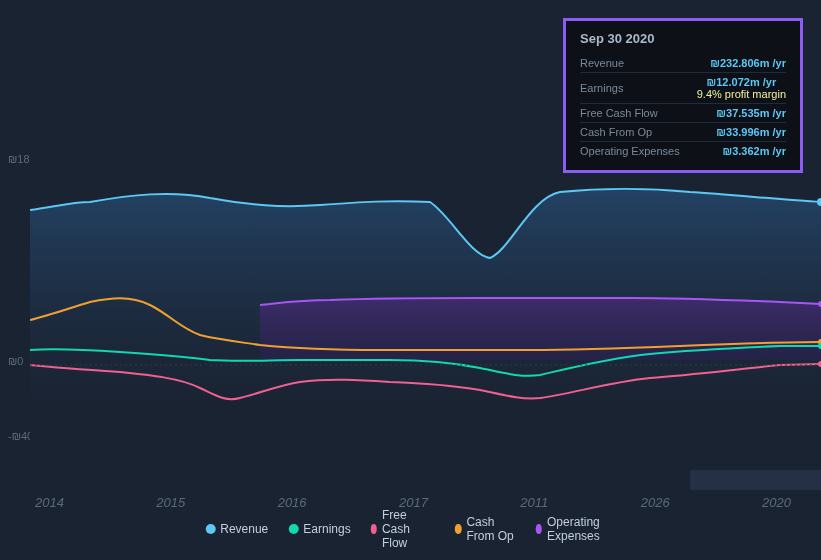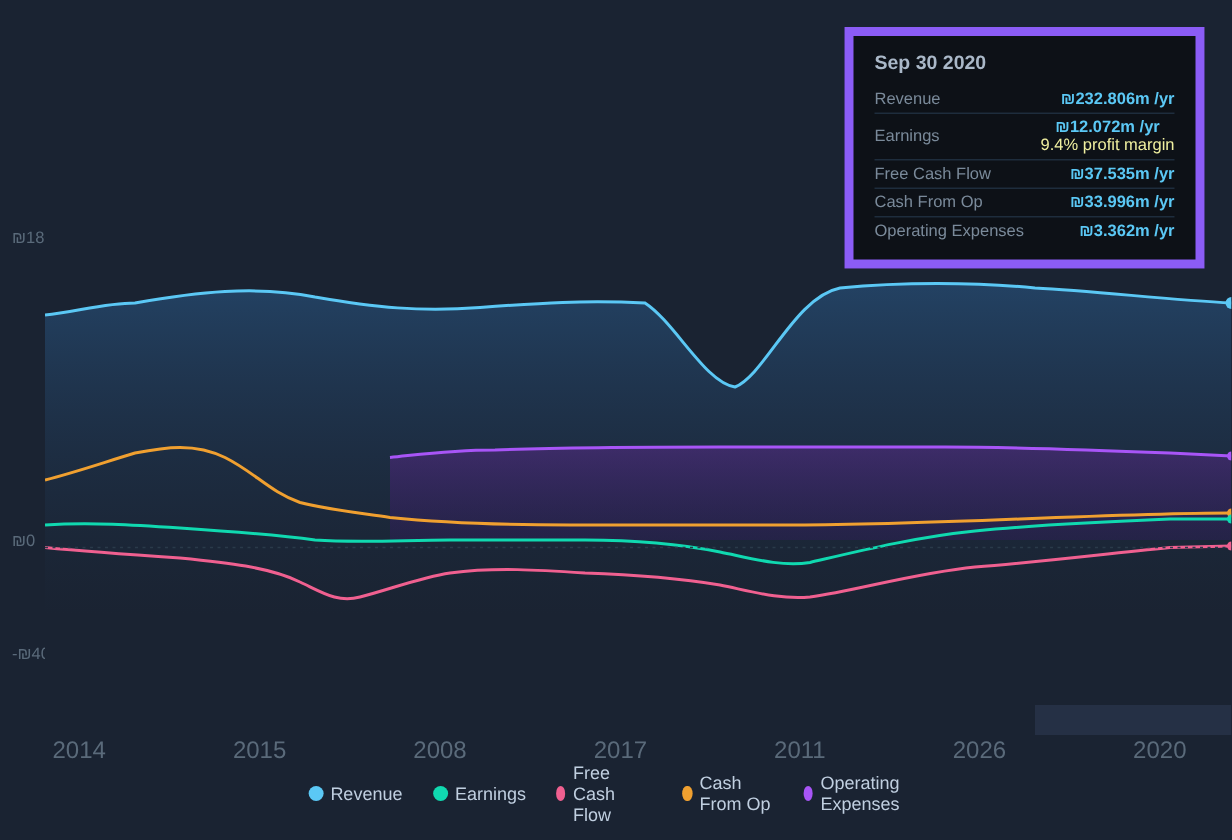--- a/index.html
+++ b/index.html
@@ -17,21 +17,21 @@
       height: 560px;
       position: relative;
     }
 
     
     .tooltip-card {
       position: absolute;
       top: 18px;
       right: 18px;
       background: #0d1117;
-      border: 6px solid #8b5cf6;
+      border: 3px solid #8b5cf6;
       padding: 10px 14px;
       z-index: 10;
       min-width: 240px;
     }
 
     .tooltip-title {
       color: #aab8c8;
       font-size: 13px;
       font-weight: bold;
       margin-bottom: 8px;
@@ -74,22 +74,23 @@
       bottom: 50px;
       left: 0;
       right: 0;
       display: flex;
       justify-content: space-between;
       padding: 0 30px 0 35px;
     }
 
     .x-label {
       color: #5a6a7a;
-      font-size: 16px;
+      font-size: 13px;
       text-align: left;
+      font-style: italic;
     }
 
     
     .legend {
       position: absolute;
       bottom: 10px;
       left: 50%;
       transform: translateX(-50%);
       display: flex;
       gap: 20px;
@@ -208,21 +209,21 @@
 
     <circle cx="791" cy="154" r="3" fill="#a855f7"></circle>
     <circle cx="791" cy="192" r="3" fill="#f0a030"></circle>
     <circle cx="791" cy="196" r="3" fill="#10d9b0"></circle>
     <circle cx="791" cy="214" r="3" fill="#f06090"></circle>
   </svg>
 
   <div class="x-axis">
     <span class="x-label">2014</span>
     <span class="x-label">2015</span>
-    <span class="x-label">2008</span>
+    <span class="x-label">2016</span>
     <span class="x-label">2017</span>
     <span class="x-label">2011</span>
     <span class="x-label">2026</span>
     <span class="x-label">2020</span>
   </div>
 
   <div class="legend">
     <div class="legend-item">
       <div class="legend-dot" style="background:#5bc8f5;"></div>
       <span class="legend-label">Revenue</span>

